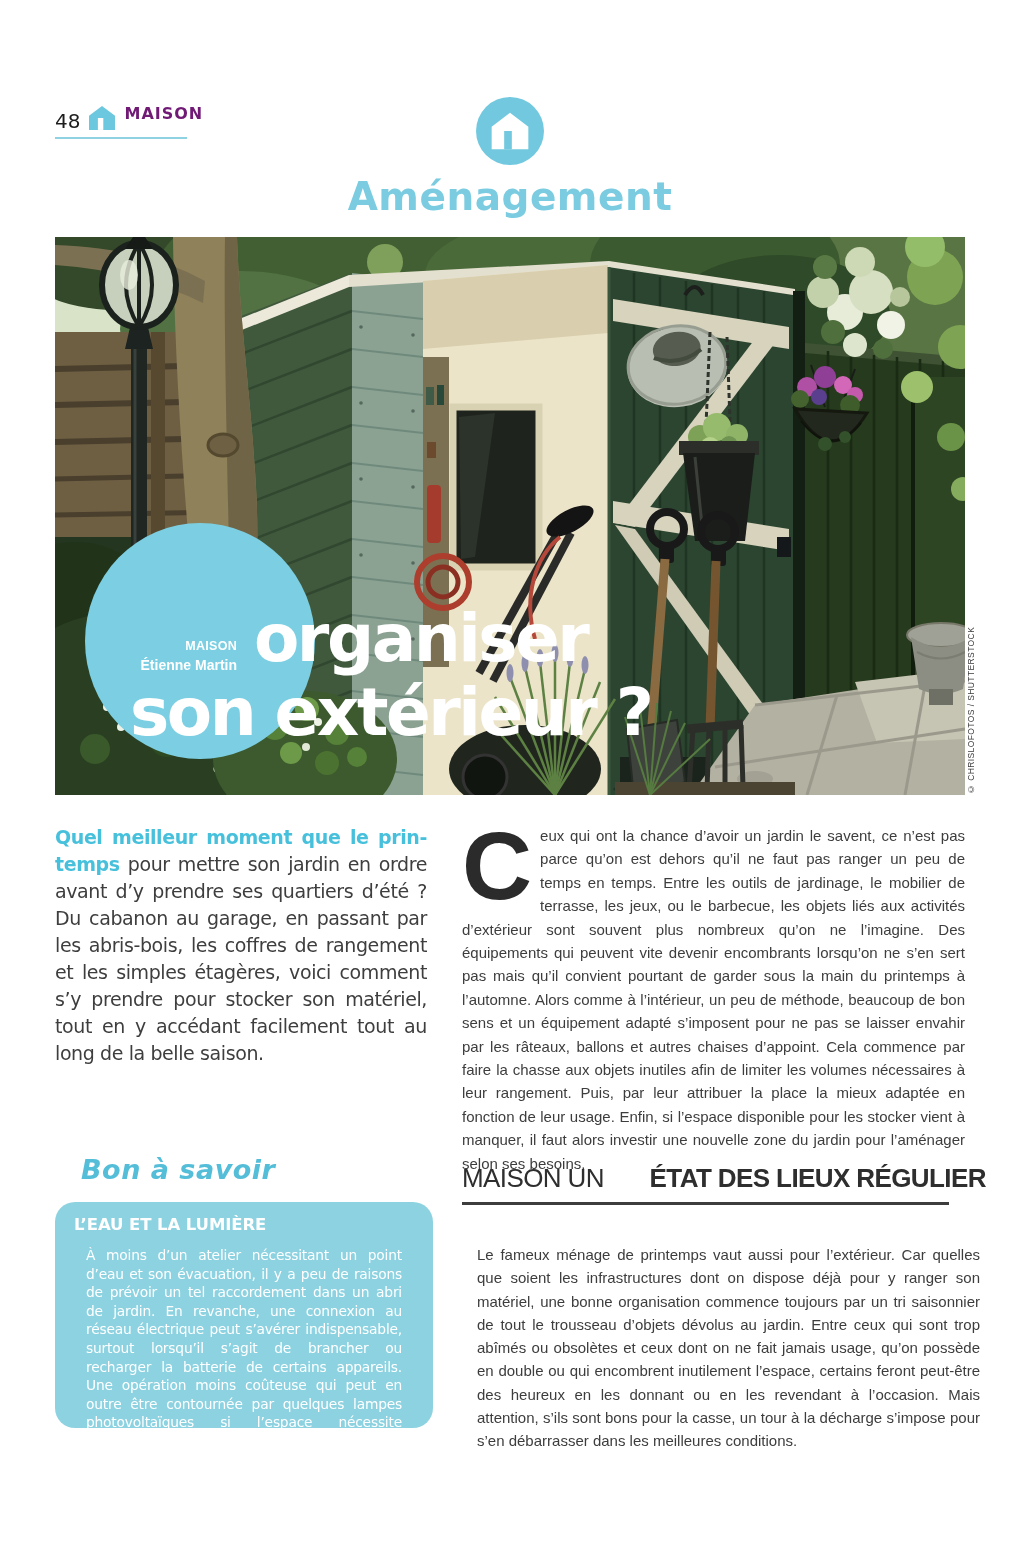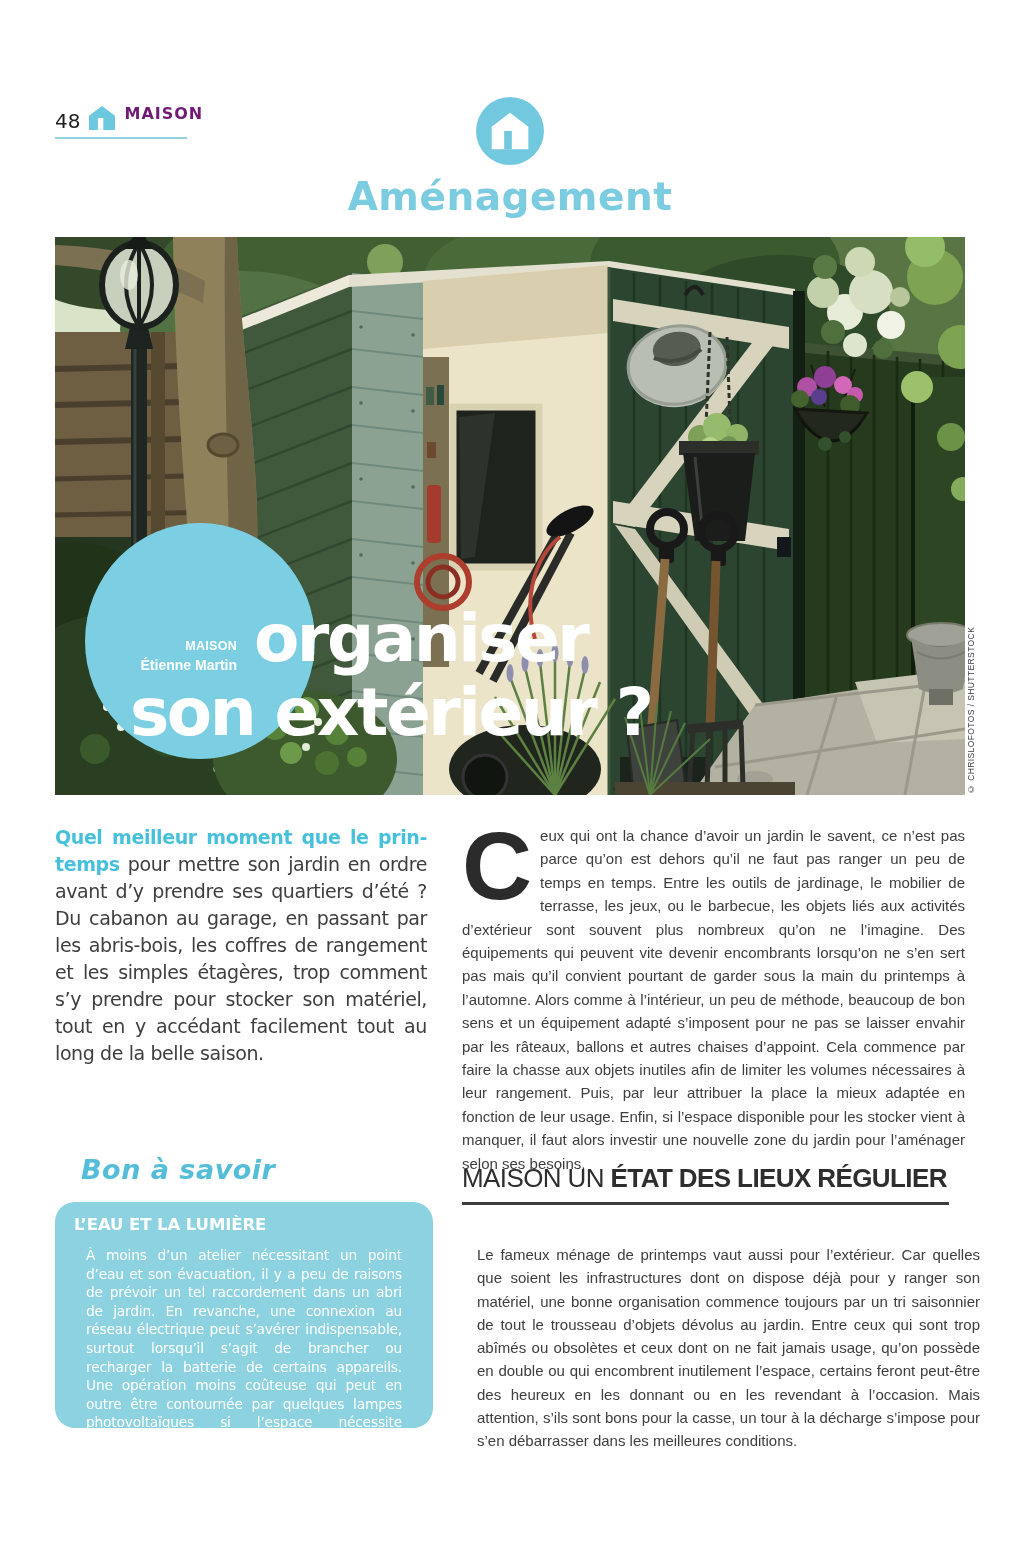--- a/index.html
+++ b/index.html
@@ -42,21 +42,21 @@
   .infobox{position:absolute;left:55px;top:1202px;width:378px;height:226px;box-sizing:border-box;background:#8dd2e0;border-radius:20px;padding:13px 19px 12px 19px;color:#ffffff;font-family:"DejaVu Sans",sans-serif;overflow:hidden;}
   .infobox h3{margin:0 0 3px 0;font-size:16.5px;font-weight:bold;letter-spacing:-0.1px;}
   .infobox p{margin:12px;font-size:13.8px;line-height:18.6px;letter-spacing:-0.2px;text-align:justify;}
 
   
   .para1{position:absolute;left:462px;top:824px;width:503px;margin:0;font-size:15px;line-height:23.4px;color:#3d3d3d;text-align:justify;}
   .dropcap{float:left;font-size:97px;line-height:0.75;font-weight:bold;color:#2b2b2b;margin:6px 8px 0 0;font-family:"Liberation Sans",sans-serif;}
   .heading-block{position:absolute;left:462px;top:1163px;width:503px;}
   .heading{margin:0;font-size:26px;letter-spacing:-0.6px;color:#2e2e2e;white-space:nowrap;}
   .heading .light{font-weight:400;}
-  .heading .strong{font-weight:700;}
+  .heading .strong{font-weight:700;margin-left:39px;}
   .heading-rule{margin-top:8px;width:487px;height:3px;background:#3d3d3d;}
   .para2{position:absolute;left:462px;top:1228px;width:503px;margin:15px;font-size:15px;line-height:23.3px;color:#3d3d3d;text-align:justify;}
 </style>
 </head>
 <body>
 
 <div class="page">
 
   <header class="folio">
     <span class="pagenum">48</span>
@@ -389,21 +389,21 @@
     <div class="hero-title t2">organiser</div>
     <div class="byline">
       <span class="lbl">MAISON</span>
       <span class="name">Étienne Martin</span>
     </div>
   </figure>
 
   <div class="credit">© CHRISLOFOTOS / SHUTTERSTOCK</div>
 
   <section class="intro">
-    <p style="margin:0"><span class="hl">Quel meilleur moment que le prin-temps</span><span> pour mettre son jardin en ordre avant d’y prendre ses quartiers d’été ? Du cabanon au garage, en passant par les abris-bois, les coffres de rangement et les simples étagères, trop comment s’y prendre pour stocker son matériel, tout en y accédant facilement tout au long de la belle saison.</span></p>
+    <p style="margin:0"><span class="hl">Quel meilleur moment que le prin-temps</span><span> pour mettre son jardin en ordre avant d’y prendre ses quartiers d’été ? Du cabanon au garage, en passant par les abris-bois, les coffres de rangement et les simples étagères, voici comment s’y prendre pour stocker son matériel, tout en y accédant facilement tout au long de la belle saison.</span></p>
   </section>
 
   <div class="kicker">Bon à savoir</div>
 
   <aside class="infobox">
     <h3>L’EAU ET LA LUMIÈRE</h3>
     <p>À moins d’un atelier nécessitant un point d’eau et son évacuation, il y a peu de raisons de prévoir un tel raccordement dans un abri de jardin. En revanche, une connexion au réseau électrique peut s’avérer indispensable, surtout lorsqu’il s’agit de brancher ou recharger la batterie de certains appareils. Une opération moins coûteuse qui peut en outre être contournée par quelques lampes photovoltaïques si l’espace nécessite seulement d’être ponctuellement éclairé.</p>
   </aside>
 
   <p class="para1"><span class="dropcap">C</span><span>eux qui ont la chance d’avoir un jardin le savent, ce n’est pas parce qu’on est dehors qu’il ne faut pas ranger un peu de temps en temps. Entre les outils de jardinage, le mobilier de terrasse, les jeux, ou le barbecue, les objets liés aux activités d’extérieur sont souvent plus nombreux qu’on ne l’imagine. Des équipements qui peuvent vite devenir encombrants lorsqu’on ne s’en sert pas mais qu’il convient pourtant de garder sous la main du printemps à l’automne. Alors comme à l’intérieur, un peu de méthode, beaucoup de bon sens et un équipement adapté s’imposent pour ne pas se laisser envahir par les râteaux, ballons et autres chaises d’appoint. Cela commence par faire la chasse aux objets inutiles afin de limiter les volumes nécessaires à leur rangement. Puis, par leur attribuer la place la mieux adaptée en fonction de leur usage. Enfin, si l’espace disponible pour les stocker vient à manquer, il faut alors investir une nouvelle zone du jardin pour l’aménager selon ses besoins.</span></p>

